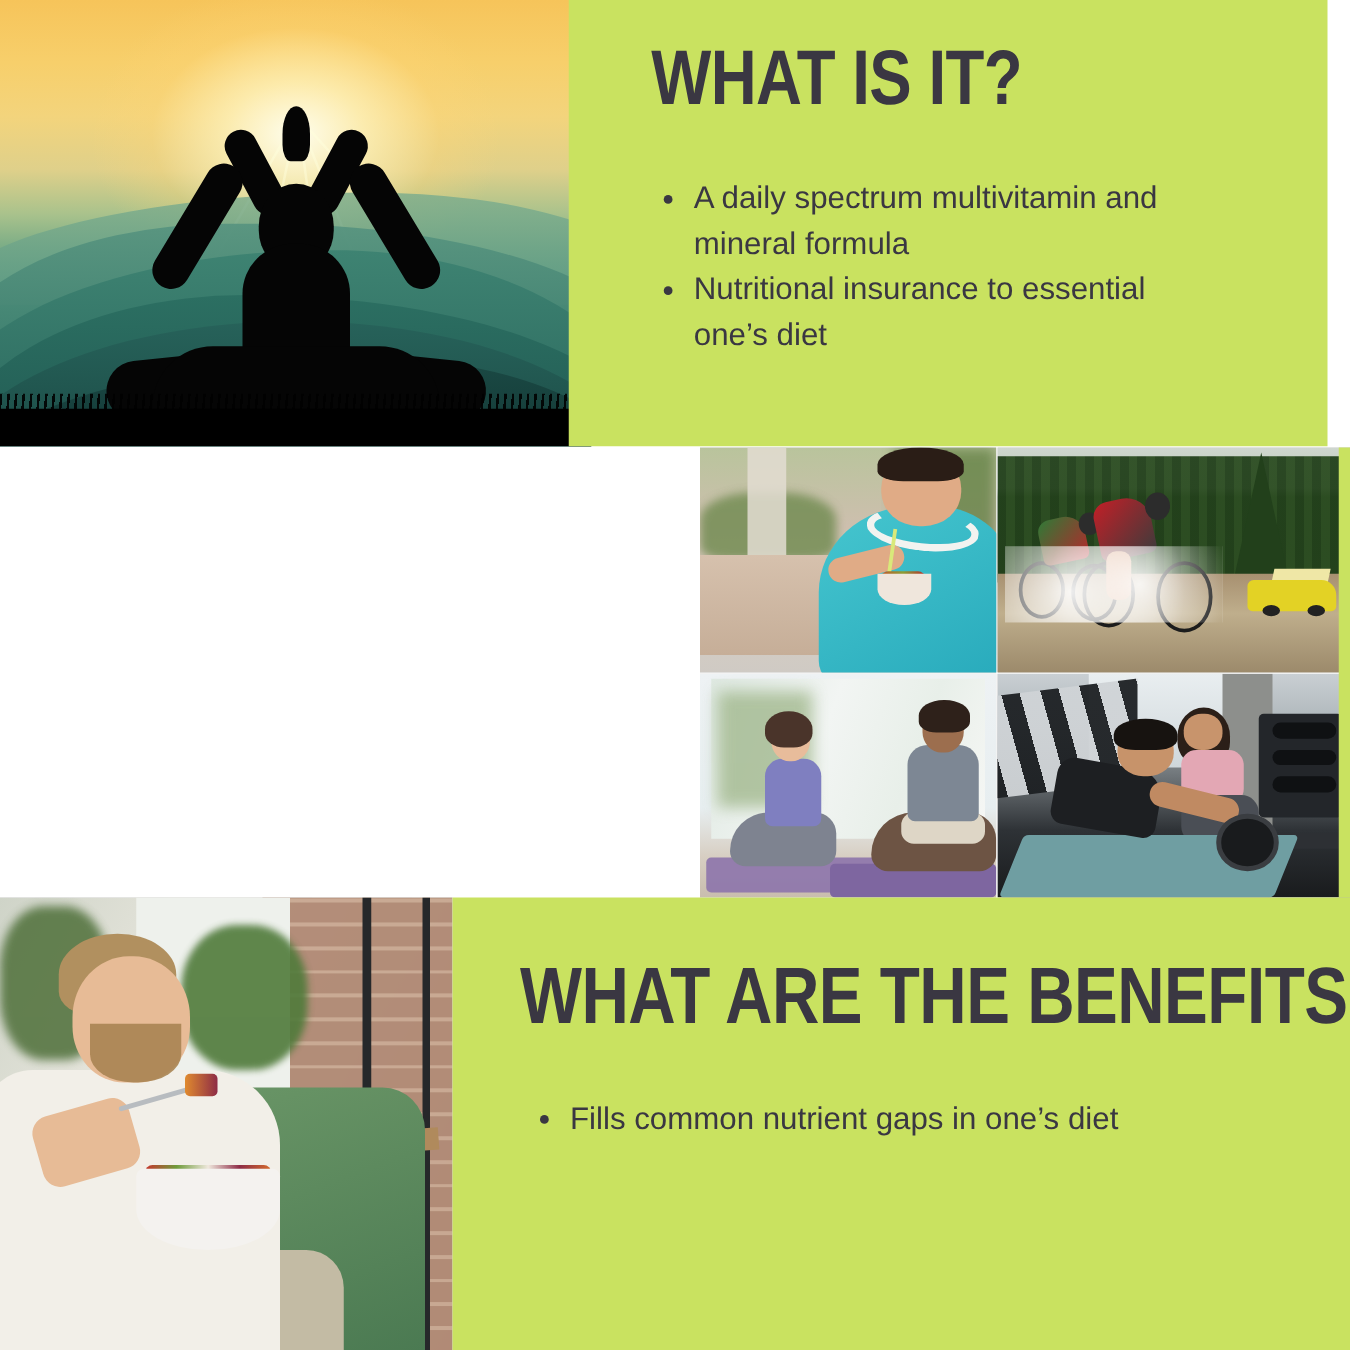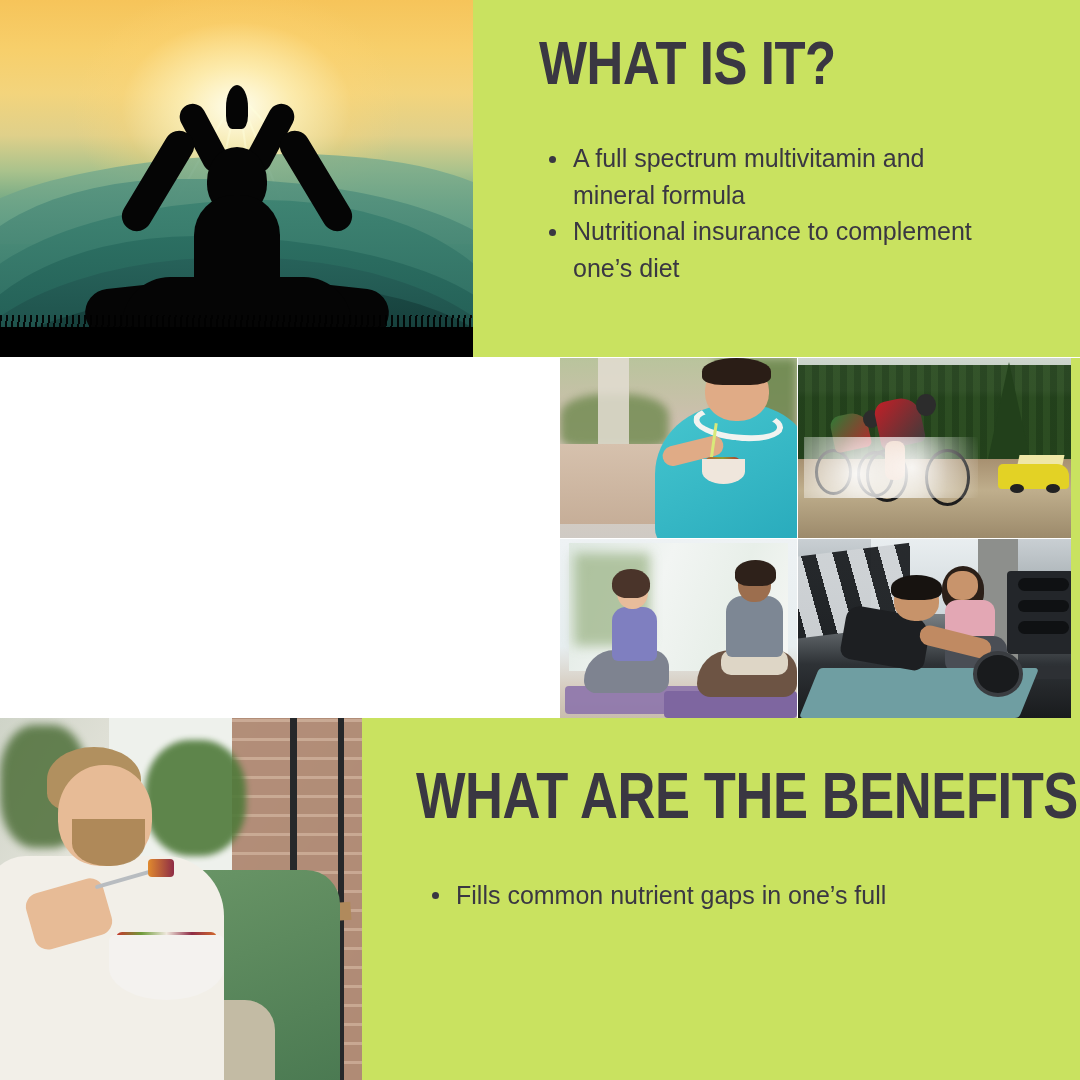--- a/index.html
+++ b/index.html
@@ -69,21 +69,21 @@
   #sil .arm{position:absolute;top:40px;width:30px;height:112px;background:#050505;border-radius:18px;}
   #sil .armL{left:56px;transform:rotate(31deg);}
   #sil .armR{right:56px;transform:rotate(-31deg);}
   #sil .fore{position:absolute;top:16px;width:26px;height:74px;background:#050505;border-radius:14px;}
   #sil .foreL{left:104px;transform:rotate(-28deg);}
   #sil .foreR{right:104px;transform:rotate(28deg);}
   #sil .hands{position:absolute;left:50%;top:0px;width:22px;height:44px;margin-left:-11px;
     background:#050505;border-radius:50% 50% 30% 30%;}
 
   
-  #panelTop{left:473px;top:0;width:607px;height:357px;}
+  #panelTop{left:455px;top:0;width:607px;height:357px;}
   #panelTop .heading{position:absolute;left:66px;top:32px;font-size:62px;}
   #panelTop .bullets{position:absolute;left:70px;top:140px;width:430px;font-size:25px;line-height:1.46;}
 
   
   #panelMid{left:0;top:357px;width:560px;height:361px;background:#ffffff;}
   #panelMid .heading{position:absolute;left:82px;top:63px;font-size:60px;}
   #panelMid .bullets{position:absolute;left:95px;top:162px;width:360px;font-size:25px;line-height:1.46;}
 
   
   #grid{left:560px;top:358px;width:520px;height:360px;}
@@ -234,22 +234,22 @@
       <div class="leg legR"></div>
       <div class="hip"></div>
     </div>
     <div class="grass"></div>
     <div class="ground"></div>
   </div>
 
   <div class="abs green" id="panelTop">
     <div class="heading">WHAT IS IT?</div>
     <ul class="bullets">
-      <li>A full spectrum multivitamin and mineral formula</li>
-      <li>Nutritional insurance to complement one’s diet</li>
+      <li>A daily spectrum multivitamin and mineral formula</li>
+      <li>Nutritional insurance to essential one’s diet</li>
     </ul>
   </div>
 
 
   <div class="abs" id="grid">
 
     <div class="cell photo" id="c1">
       <div class="p1bg"></div>
         <div class="p1bush"></div>
         <div class="p1tree"></div>
@@ -348,17 +348,17 @@
     <div class="p5arm"></div>
       <div class="p5fork"></div>
       <div class="p5bite"></div>
     <div class="p5salad"></div>
       <div class="p5bowl"></div>
   </div>
 
   <div class="abs green" id="panelBot">
     <div class="heading">WHAT ARE THE BENEFITS?</div>
     <ul class="bullets">
-      <li>Fills common nutrient gaps in one’s full</li>
+      <li>Fills common nutrient gaps in one’s diet</li>
     </ul>
   </div>
 
 </div>
 
 </body></html>

